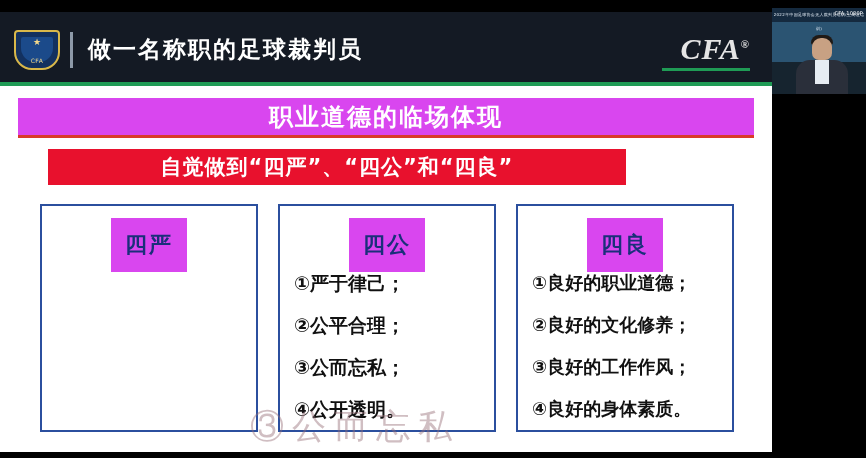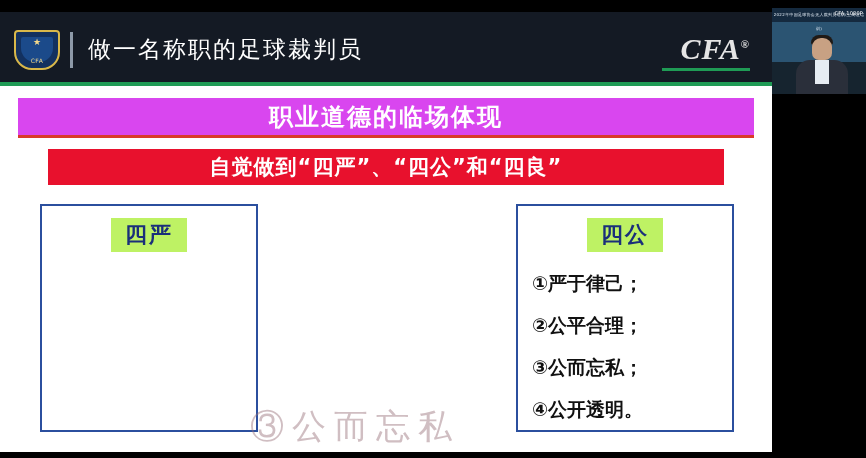--- a/index.html
+++ b/index.html
@@ -92,21 +92,21 @@
     width: 3px;
     height: 36px;
     background: #8d99a8;
   }
   #header-title {
     position: absolute;
     left: 88px;
     top: 22px;
     color: #ffffff;
     font-size: 23px;
-    font-weight: normal;
+    font-weight: bold;
     letter-spacing: 2px;
     white-space: nowrap;
   }
   #cfa-logo {
     position: absolute;
     right: 22px;
     top: 20px;
     color: #e5e5e5;
     font-size: 30px;
     font-weight: bold;
@@ -147,21 +147,21 @@
     font-size: 24px;
     font-weight: bold;
     letter-spacing: 2px;
   }
 
   
   #banner-red {
     position: absolute;
     left: 48px;
     top: 137px;
-    width: 676px;
+    width: 578px;
     height: 36px;
     background: #e8112d;
     display: flex;
     align-items: center;
     justify-content: center;
   }
   #banner-red .txt {
     color: #ffffff;
     font-size: 21px;
     font-weight: bold;
@@ -184,22 +184,22 @@
     border: 2px solid #2b4f9e;
     box-sizing: border-box;
     background: #ffffff;
     position: relative;
   }
   .col-head {
     position: absolute;
     left: 50%;
     transform: translateX(-50%);
     top: 12px;
-    background: #bef264;
-    padding: 2px 14px;
+    background: #d946ef;
+    padding: 12px 14px;
   }
   .col-head .t {
     color: #1a2f7a;
     font-size: 22px;
     font-weight: bold;
     letter-spacing: 2px;
   }
   .col-items {
     position: absolute;
     left: 14px;
@@ -373,20 +373,31 @@
           <span class="t">四公</span>
         </div>
         <div class="col-items">
           <div class="col-item">①严于律己；</div>
           <div class="col-item">②公平合理；</div>
           <div class="col-item">③公而忘私；</div>
           <div class="col-item">④公开透明。</div>
         </div>
       </div>
 
+      <div class="col wide">
+        <div class="col-head">
+          <span class="t">四良</span>
+        </div>
+        <div class="col-items">
+          <div class="col-item">①良好的职业道德；</div>
+          <div class="col-item">②良好的文化修养；</div>
+          <div class="col-item">③良好的工作作风；</div>
+          <div class="col-item">④良好的身体素质。</div>
+        </div>
+      </div>
 
     </div>
 
     <div id="watermark">③公而忘私</div>
 
   </div>
 
   <div id="video-panel">
     <div id="video-bg-wall"></div>
     <div id="video-bg-lower"></div>

